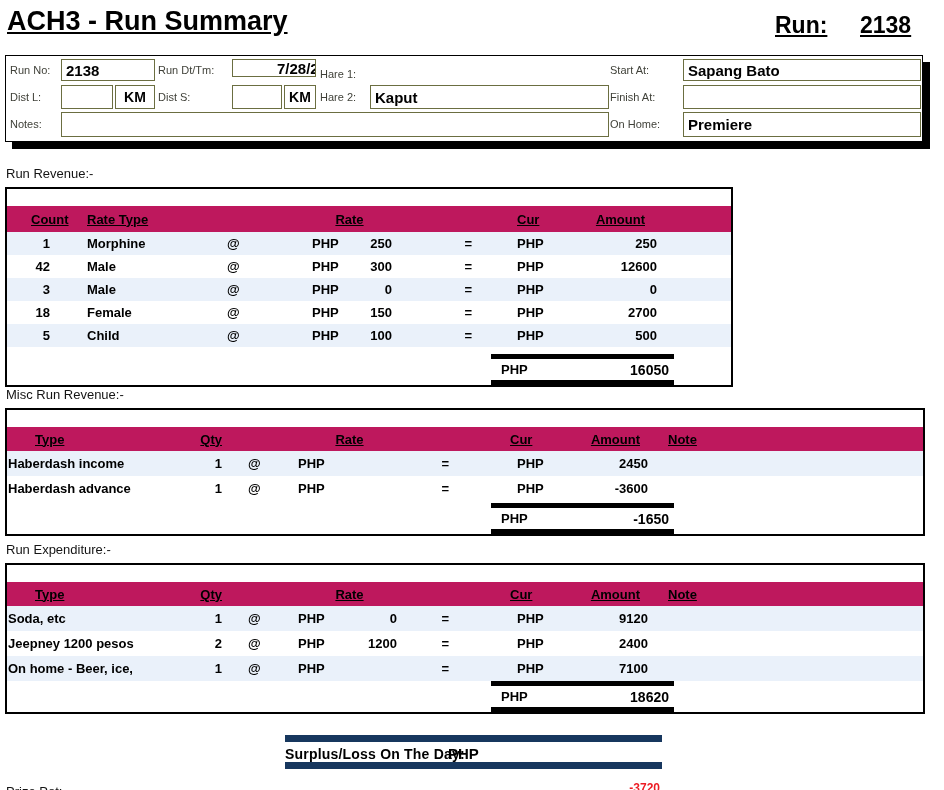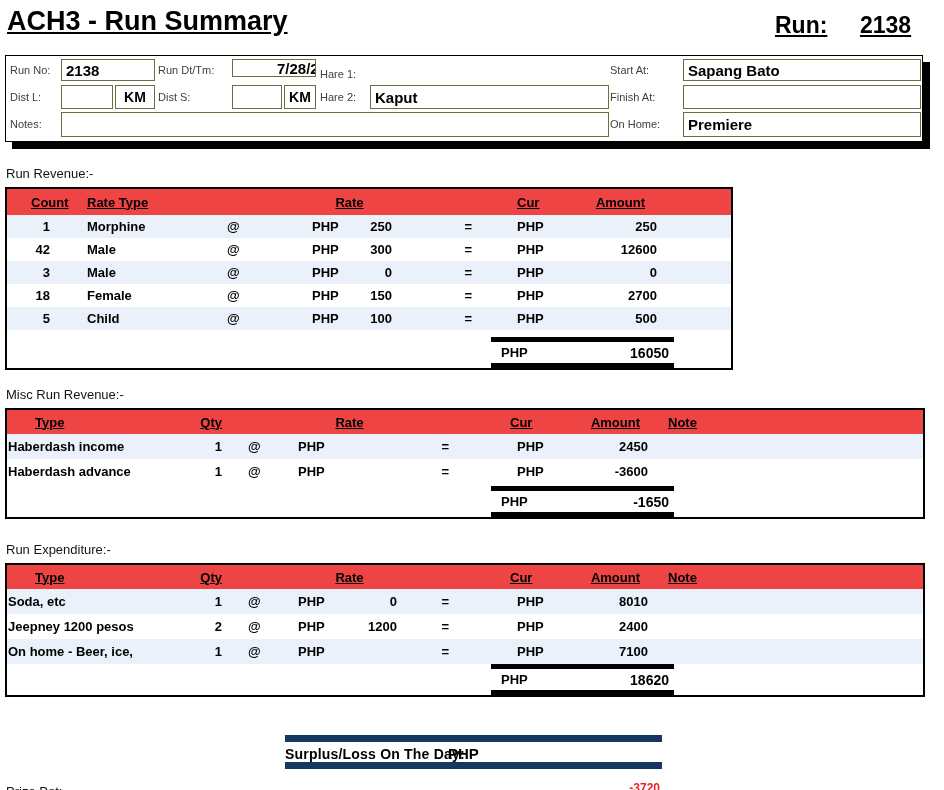--- a/index.html
+++ b/index.html
@@ -21,21 +21,21 @@
        padding:0 0 0 4px;outline:none;}
   .unitbox{position:absolute;border:1px solid #6B6E41;box-sizing:border-box;background:#fff;
        font-size:14px;font-weight:bold;display:flex;align-items:center;justify-content:center;}
 
   
   .sec-label{position:absolute;left:6px;font-size:13px;color:#141414;}
   .tbl{position:absolute;left:5px;border:2px solid #000;background:#fff;box-sizing:border-box;}
   .row{display:grid;align-items:center;}
   .rev-grid{grid-template-columns:43px 177px 80px 40px 45px 95px 75px 95px 1fr;}
   .msc-grid{grid-template-columns:190px 28px 72px 40px 65px 55px 105px 90px 1fr;}
-  .hdr{background:#ef4444;}
+  .hdr{background:#be185d;margin-top:17px;}
   .hdr .cell{text-decoration:underline;}
   .stripe{background:#EAF1FA;}
   .cell{font-size:13px;font-weight:bold;white-space:nowrap;}
   .rev-grid.hdr{height:26px;} .rev-grid.data{height:23px;}
   .msc-grid.hdr{height:24px;} .msc-grid.data{height:25px;}
   .r{text-align:right;} .c{text-align:center;}
   .pl1{padding-left:1px;}  .pl5{padding-left:5px;}  .pl16{padding-left:16px;}
   .pl23{padding-left:23px;}.pl28{padding-left:28px;}.pl30{padding-left:30px;}
   .pl37{padding-left:37px;}.pl53{padding-left:53px;}.pl60{padding-left:60px;}
   .pr3{padding-right:3px;} .pr4{padding-right:4px;} .pr5{padding-right:5px;}
@@ -226,21 +226,21 @@
     </div>
 
     <div class="row msc-grid data stripe">
       <span class="cell pl1">Soda, etc</span>
       <span class="cell r pr3">1</span>
       <span class="cell pl23">@</span>
       <span class="cell pl1">PHP</span>
       <span class="cell r pr5">0</span>
       <span class="cell r pr8">=</span>
       <span class="cell pl60">PHP</span>
-      <span class="cell r pr4">8010</span>
+      <span class="cell r pr4">9120</span>
       <span class="cell pl16"></span>
     </div>
     <div class="row msc-grid data">
       <span class="cell pl1">Jeepney 1200 pesos</span>
       <span class="cell r pr3">2</span>
       <span class="cell pl23">@</span>
       <span class="cell pl1">PHP</span>
       <span class="cell r pr5">1200</span>
       <span class="cell r pr8">=</span>
       <span class="cell pl60">PHP</span>

